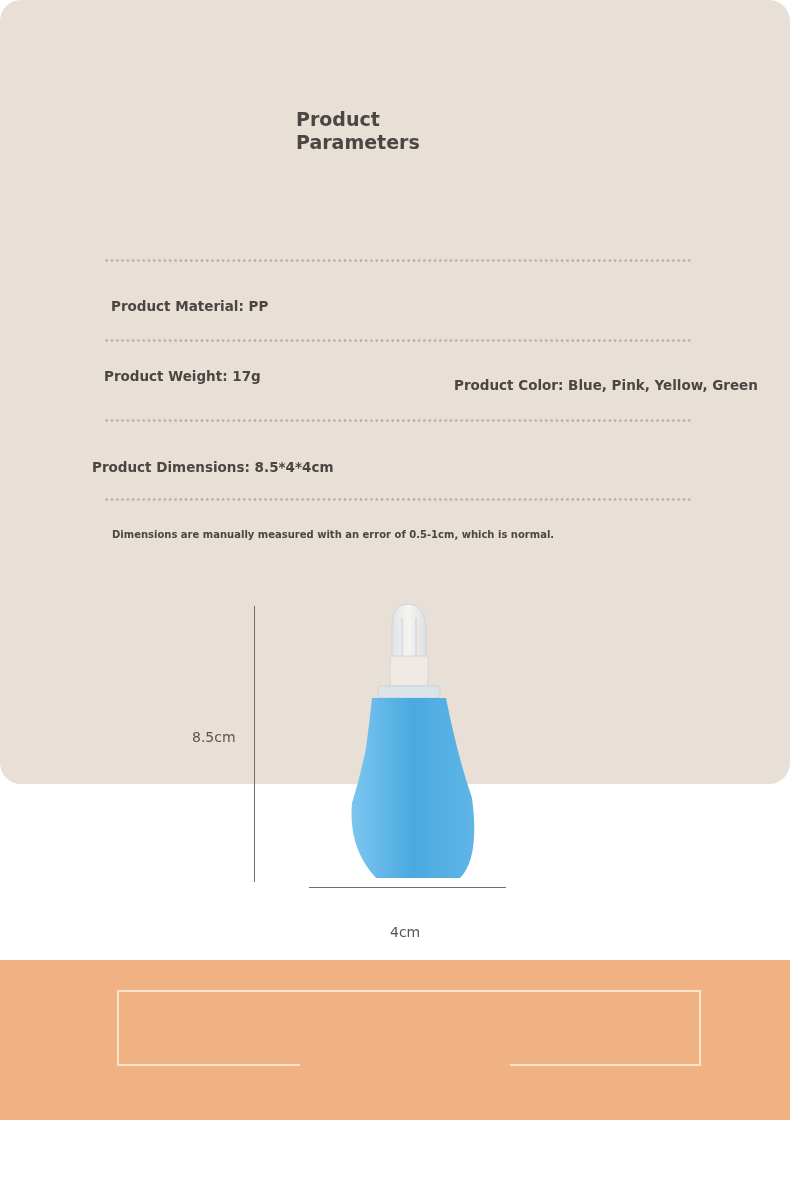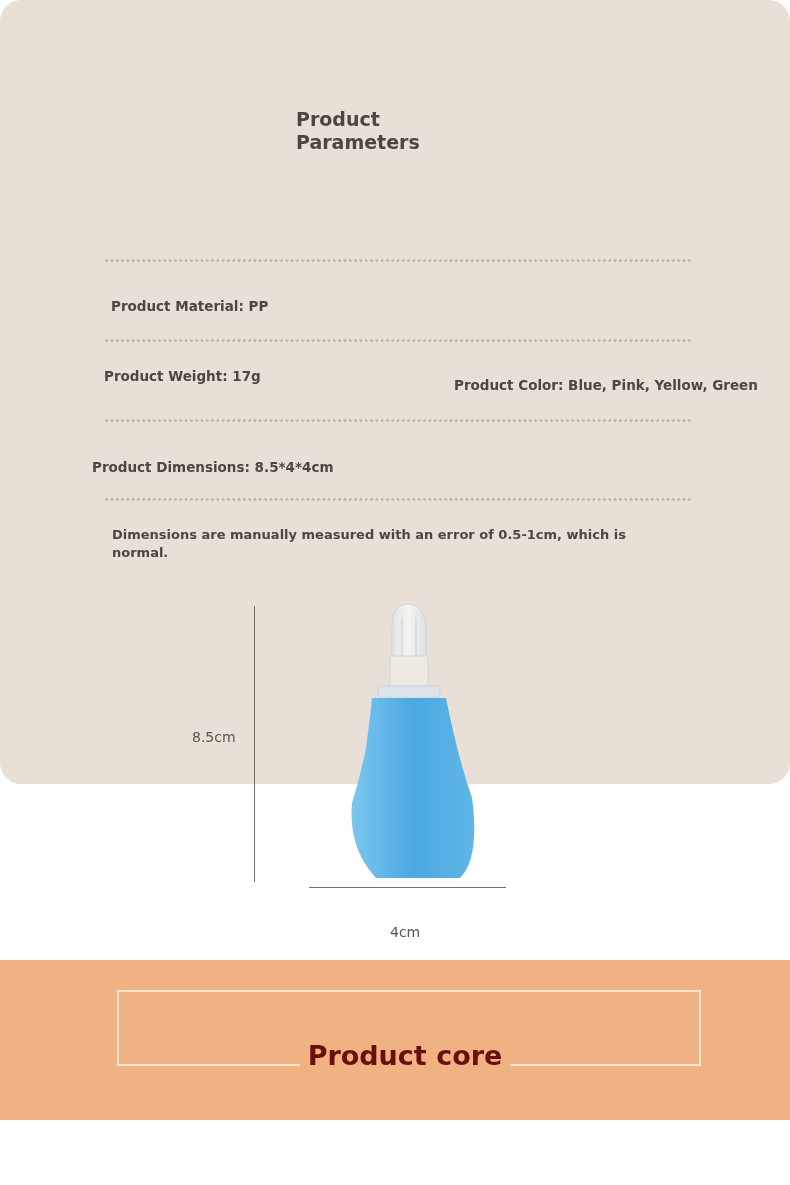--- a/index.html
+++ b/index.html
@@ -25,21 +25,21 @@
     .param.big { font-size: 16px; line-height: 19px; }
     .param.mid { font-size: 14.5px; line-height: 18px; width: 260px; }
     .divider {
       position: absolute; left: 104px; width: 588px; height: 3px;
       background-image: radial-gradient(circle, #bcb4ad 1.2px, transparent 1.5px);
       background-size: 5.3px 3px;
       background-repeat: repeat-x;
     }
     .note {
       position: absolute; left: 112px; top: 526px; width: 560px;
-      font-size: 13px; font-weight: bold; line-height: 18px; color: #4a4643;
+      font-size: 10px; font-weight: bold; line-height: 18px; color: #4a4643;
     }
     .v-line { position: absolute; left: 254px; top: 606px; width: 1px; height: 276px; background: #7b6d64; }
     .h-line { position: absolute; left: 309px; top: 887px; width: 197px; height: 1px; background: #7b6d64; }
     .dim-label { position: absolute; font-size: 14px; color: #5a5450; }
     .product-svg { position: absolute; left: 340px; top: 598px; }
     .core-section {
       position: absolute; left: 0; top: 960px; width: 790px; height: 160px;
       background: #f0b183;
     }
     .core-box {
@@ -99,14 +99,13 @@
     <rect x="38" y="88" width="62" height="12" rx="3" fill="#dde4e9" stroke="#c8d2da" stroke-width="1"></rect>
 
     <path d="M32 100 L106 100 Q118 160 132 200 Q140 260 120 280 L36 280 Q8 250 12 205 Q20 180 26 150 Q30 120 32 100 Z" fill="url(#bulb)"></path>
   </svg>
 </div>
 
 <div class="core-section">
   <div class="core-box"></div>
   <div class="core-bottom-left"></div>
   <div class="core-bottom-right"></div>
-  <div class="core-title">Product core</div>
 </div>
 
 </body></html>

